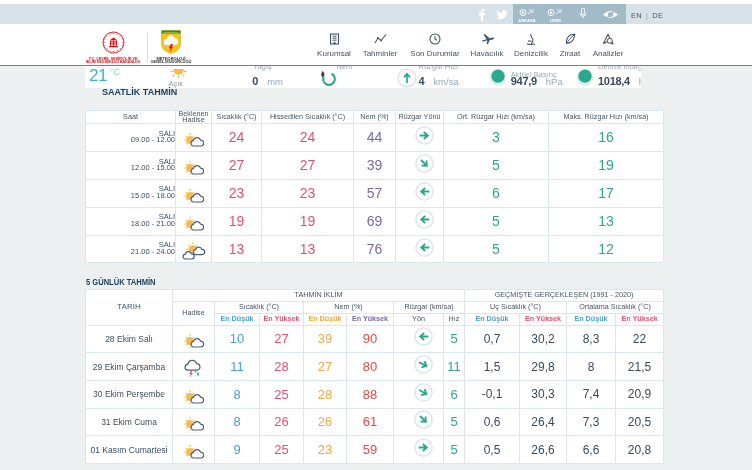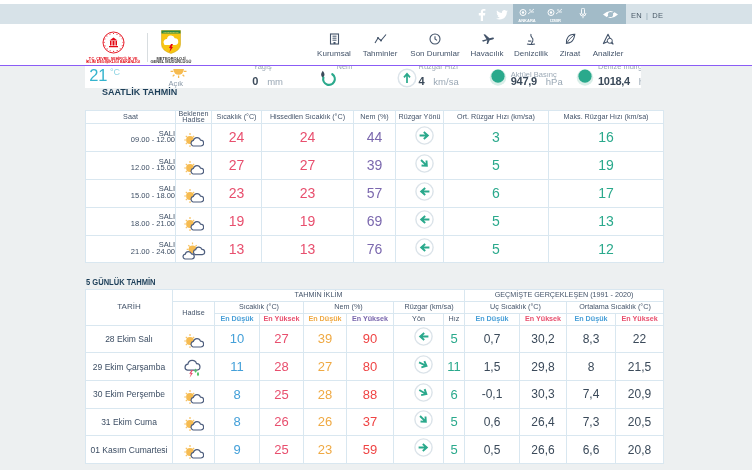--- a/index.html
+++ b/index.html
@@ -507,21 +507,21 @@
             <g stroke="#f7c262" stroke-width="1.2">
               <path d="M6 1 v1.9 M1.8 3.8 l1.3 1.3 M10.2 3.8 l-1.3 1.3 M0.2 8 h1.8 M6 13.2 v1.7 M1.8 12.2 l1.3-1.3"></path>
             </g>
             <circle cx="6" cy="8" r="3.9" fill="#f6bb50"></circle>
             <path d="M9 14 a2.9 2.9 0 0 1 .4-5.6 a3.7 3.7 0 0 1 7.1-.3 a2.6 2.6 0 0 1 .4 5.9 z" fill="#fff" stroke="#4d5d7d" stroke-width="1.2"></path>
           </svg>
         </td>
         <td class="blue13">8</td>
         <td class="red13">26</td>
         <td class="org13">26</td>
-        <td class="pur13">37</td>
+        <td class="pur13">61</td>
         <td><svg style="margin-left:9px" width="19" height="19" viewBox="0 0 19 19">
             <circle cx="9.5" cy="9.5" r="8.6" fill="none" stroke="#dbe3e9" stroke-width="1.4"></circle>
             <g transform="rotate(45 9.5 9.5)">
               <path d="M4.6 9.5 h8 M8.8 6 L12.8 9.5 L8.8 13" fill="none" stroke="#2aa98c" stroke-width="1.9"></path>
             </g>
           </svg></td>
         <td class="teal13">5</td>
         <td class="dark">0,6</td>
         <td class="dark">26,4</td>
         <td class="dark">7,3</td>

